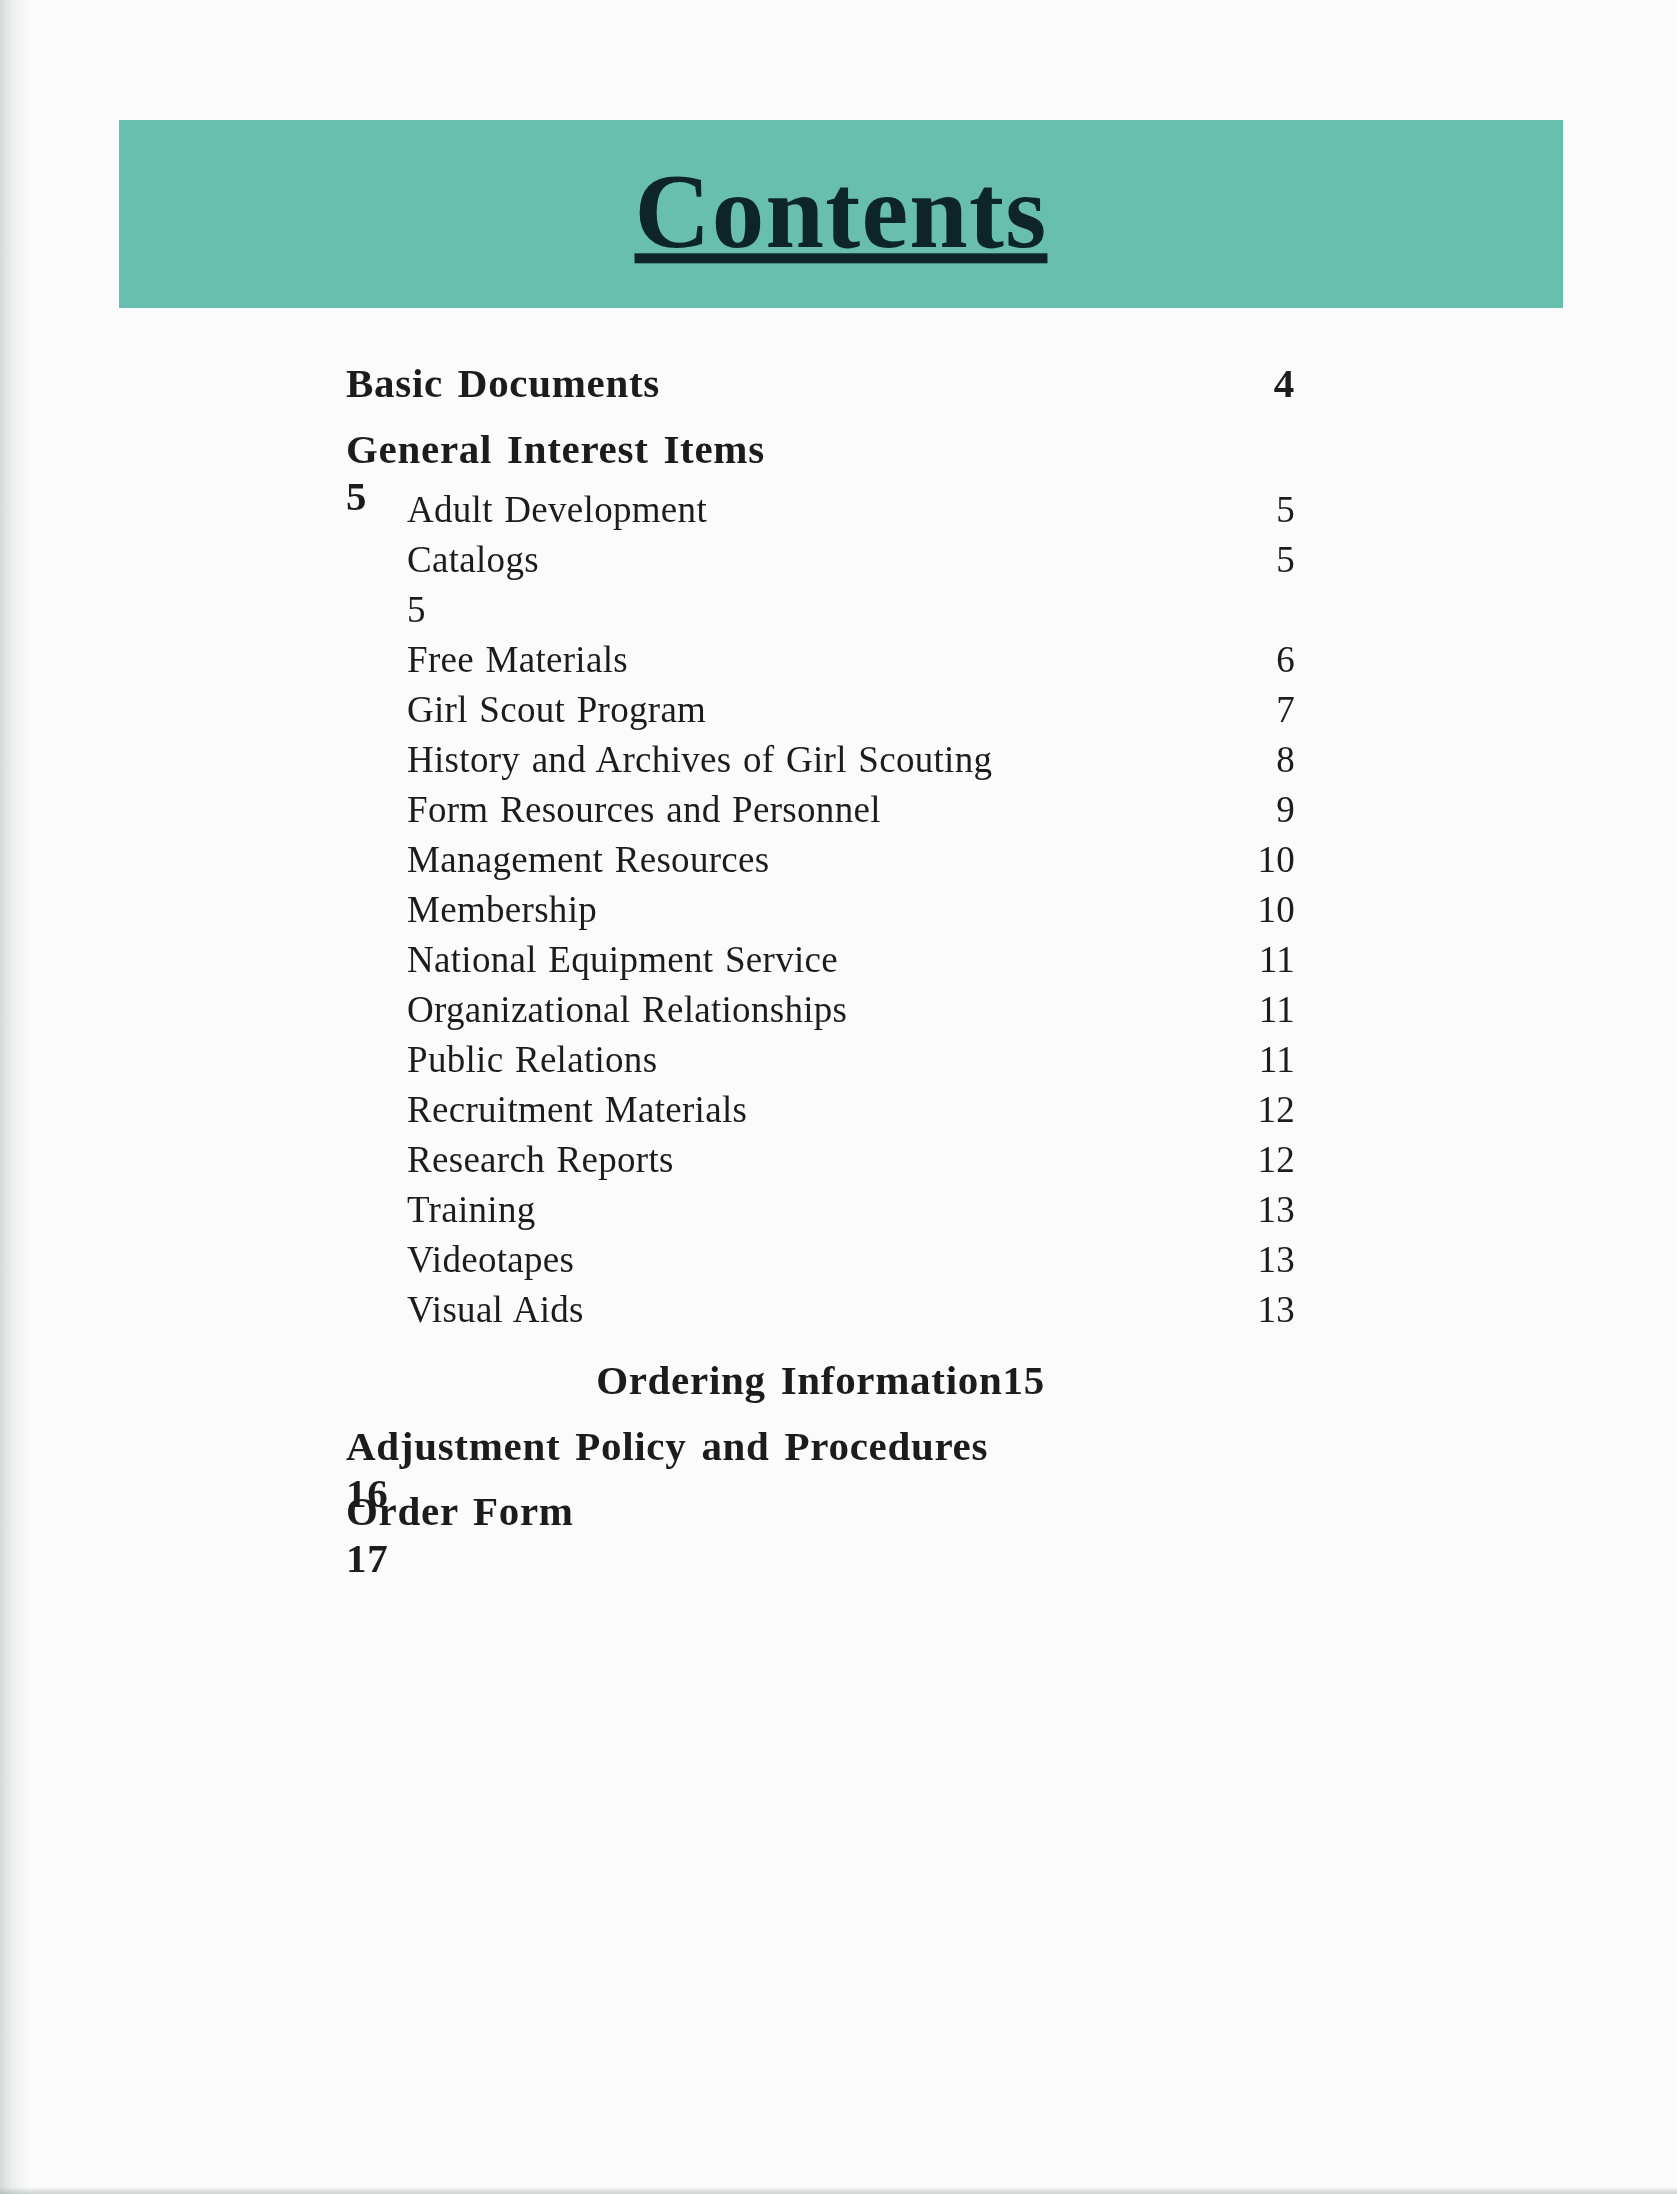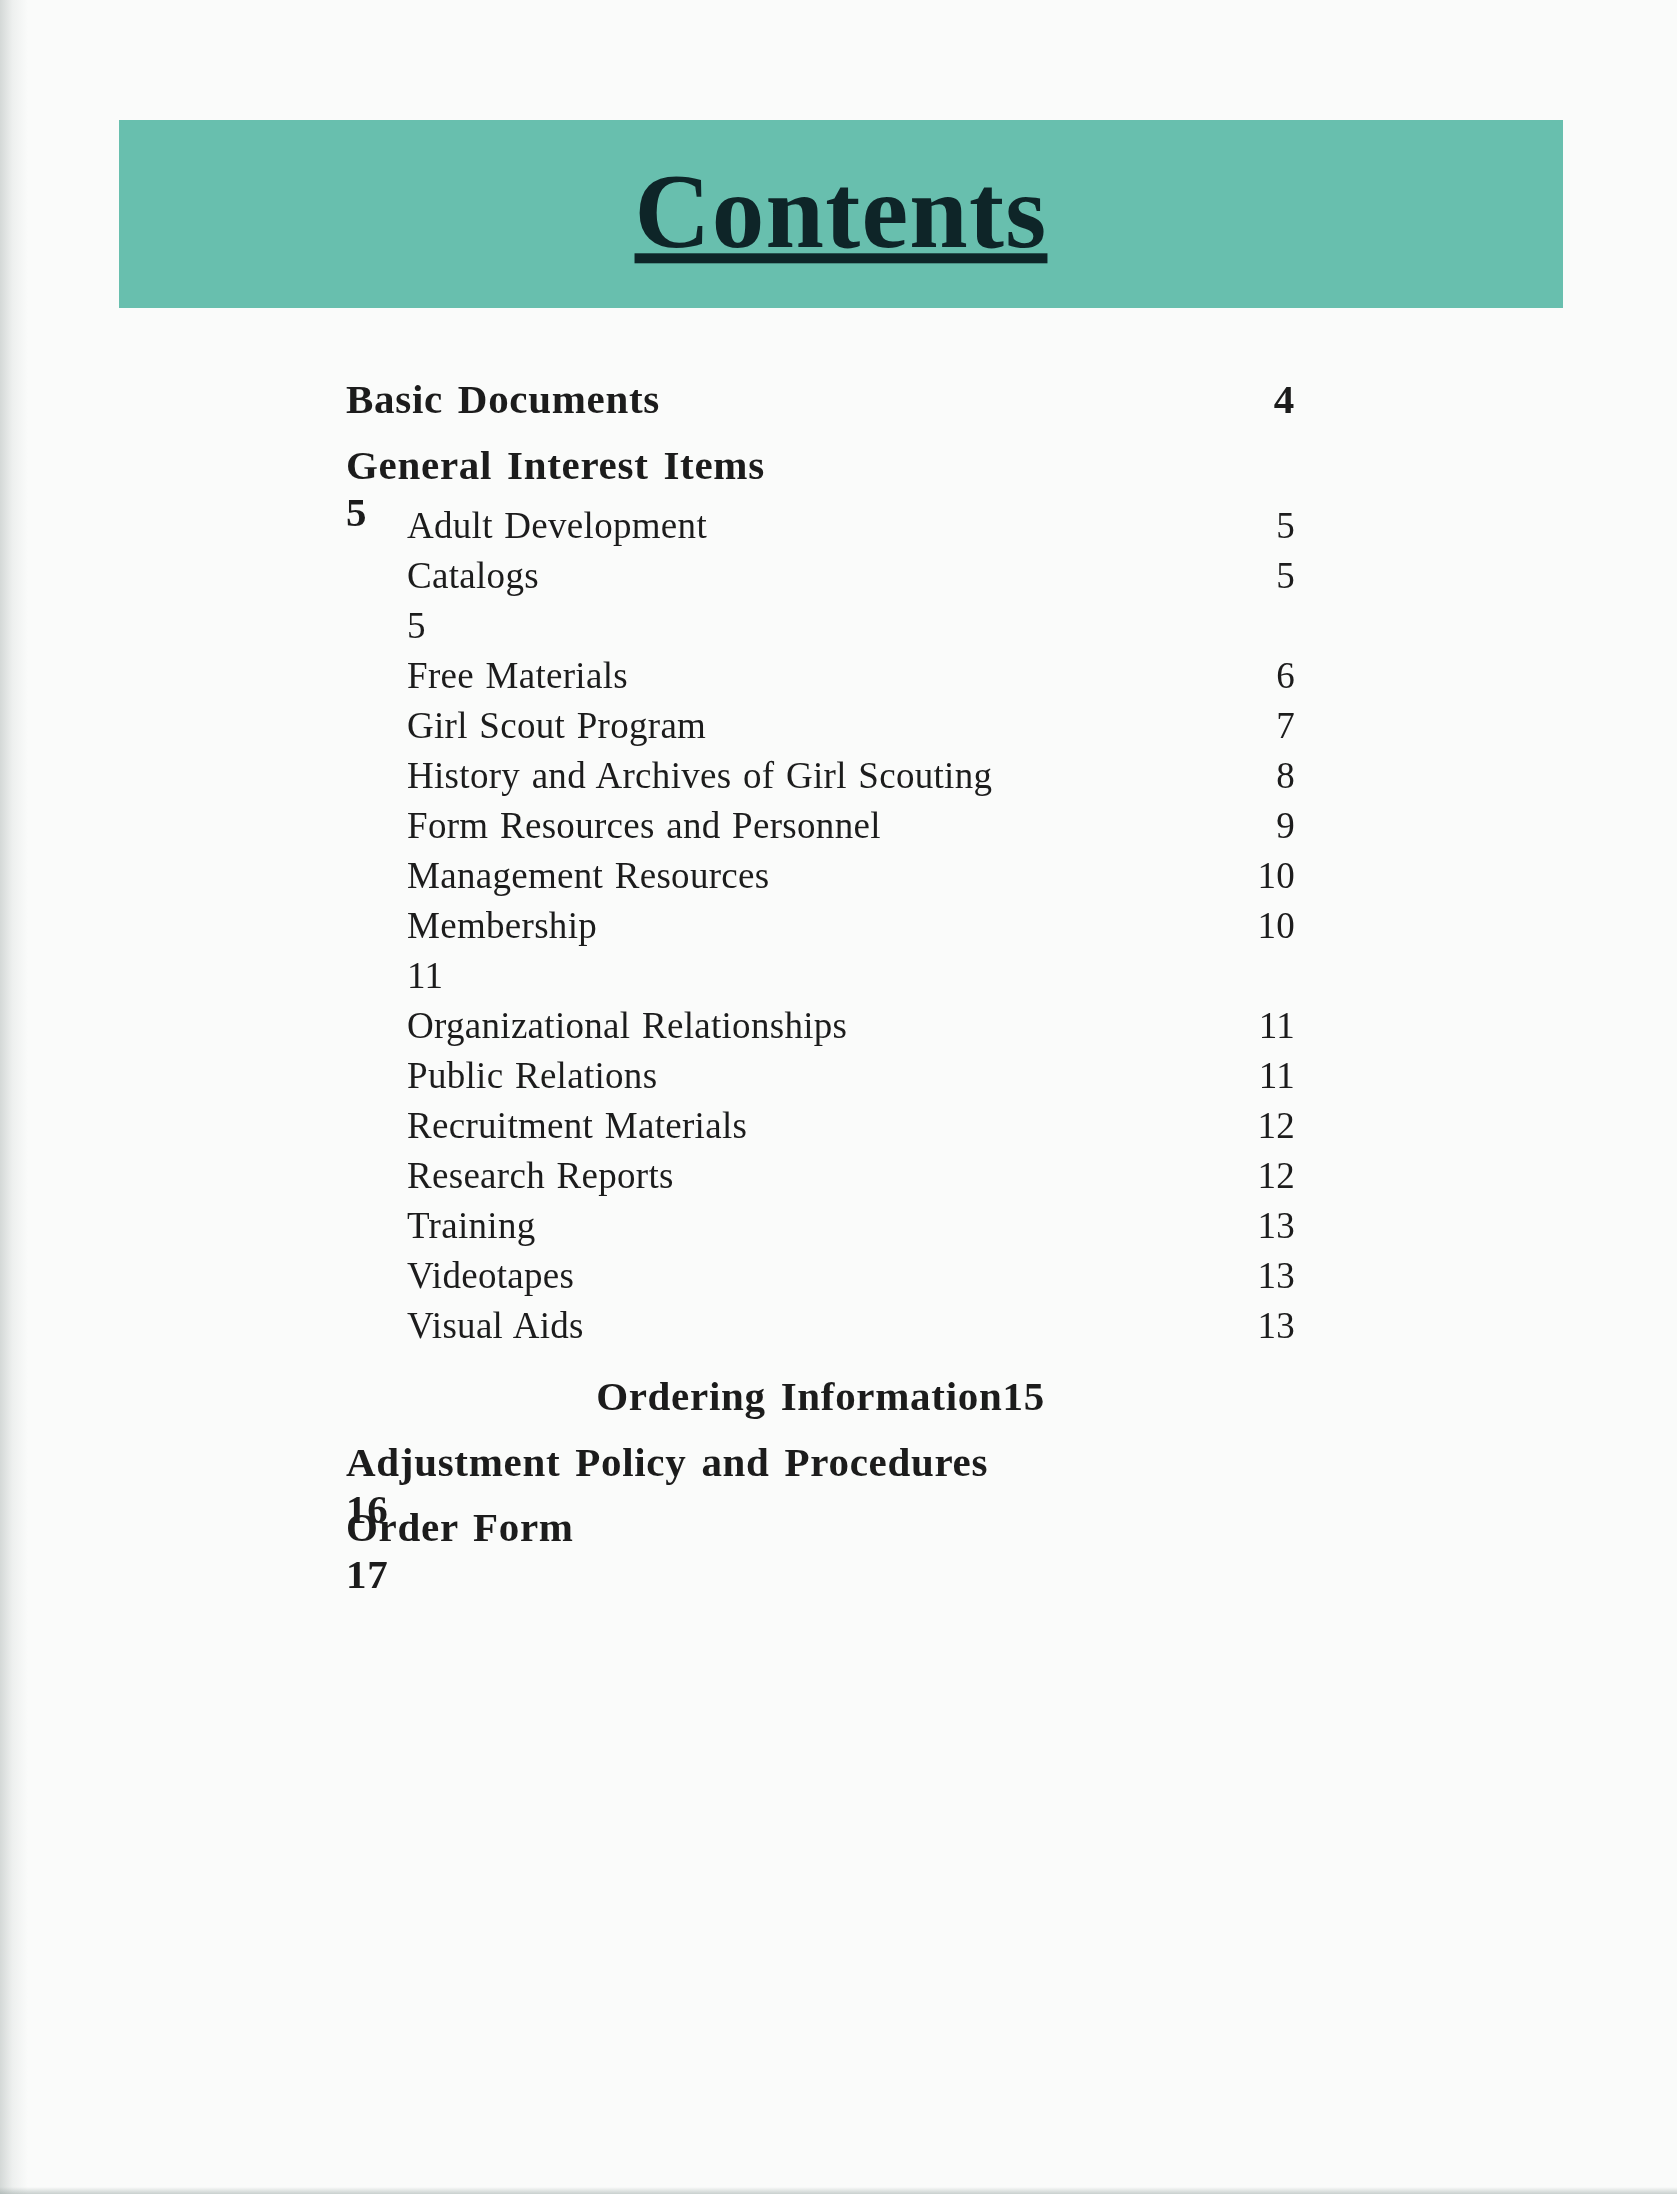--- a/index.html
+++ b/index.html
@@ -48,21 +48,21 @@
     font-weight: 700;
     letter-spacing: 1.3px;
     line-height: 1;
     transform: translateY(-2.7px);
     text-decoration: underline;
   }
 
   .toc {
     position: absolute;
     left: 346px;
-    top: 376px;
+    top: 360px;
     width: 949px;
     color: var(--ink, #1c1c1c);
   }
   .row {
     display: flex;
     justify-content: space-between;
     align-items: baseline;
   }
   .row.major {
     font-weight: 700;
@@ -135,20 +135,21 @@
     </div>
     <div class="row sub">
       <span class="lbl">Management Resources</span>
       <span class="pg">10</span>
     </div>
     <div class="row sub">
       <span class="lbl">Membership</span>
       <span class="pg">10</span>
     </div>
     <div class="row sub">
+      <span class="lbl">National Equipment Service</span>
       <span class="pg">11</span>
     </div>
     <div class="row sub">
       <span class="lbl">Organizational Relationships</span>
       <span class="pg">11</span>
     </div>
     <div class="row sub">
       <span class="lbl">Public Relations</span>
       <span class="pg">11</span>
     </div>

